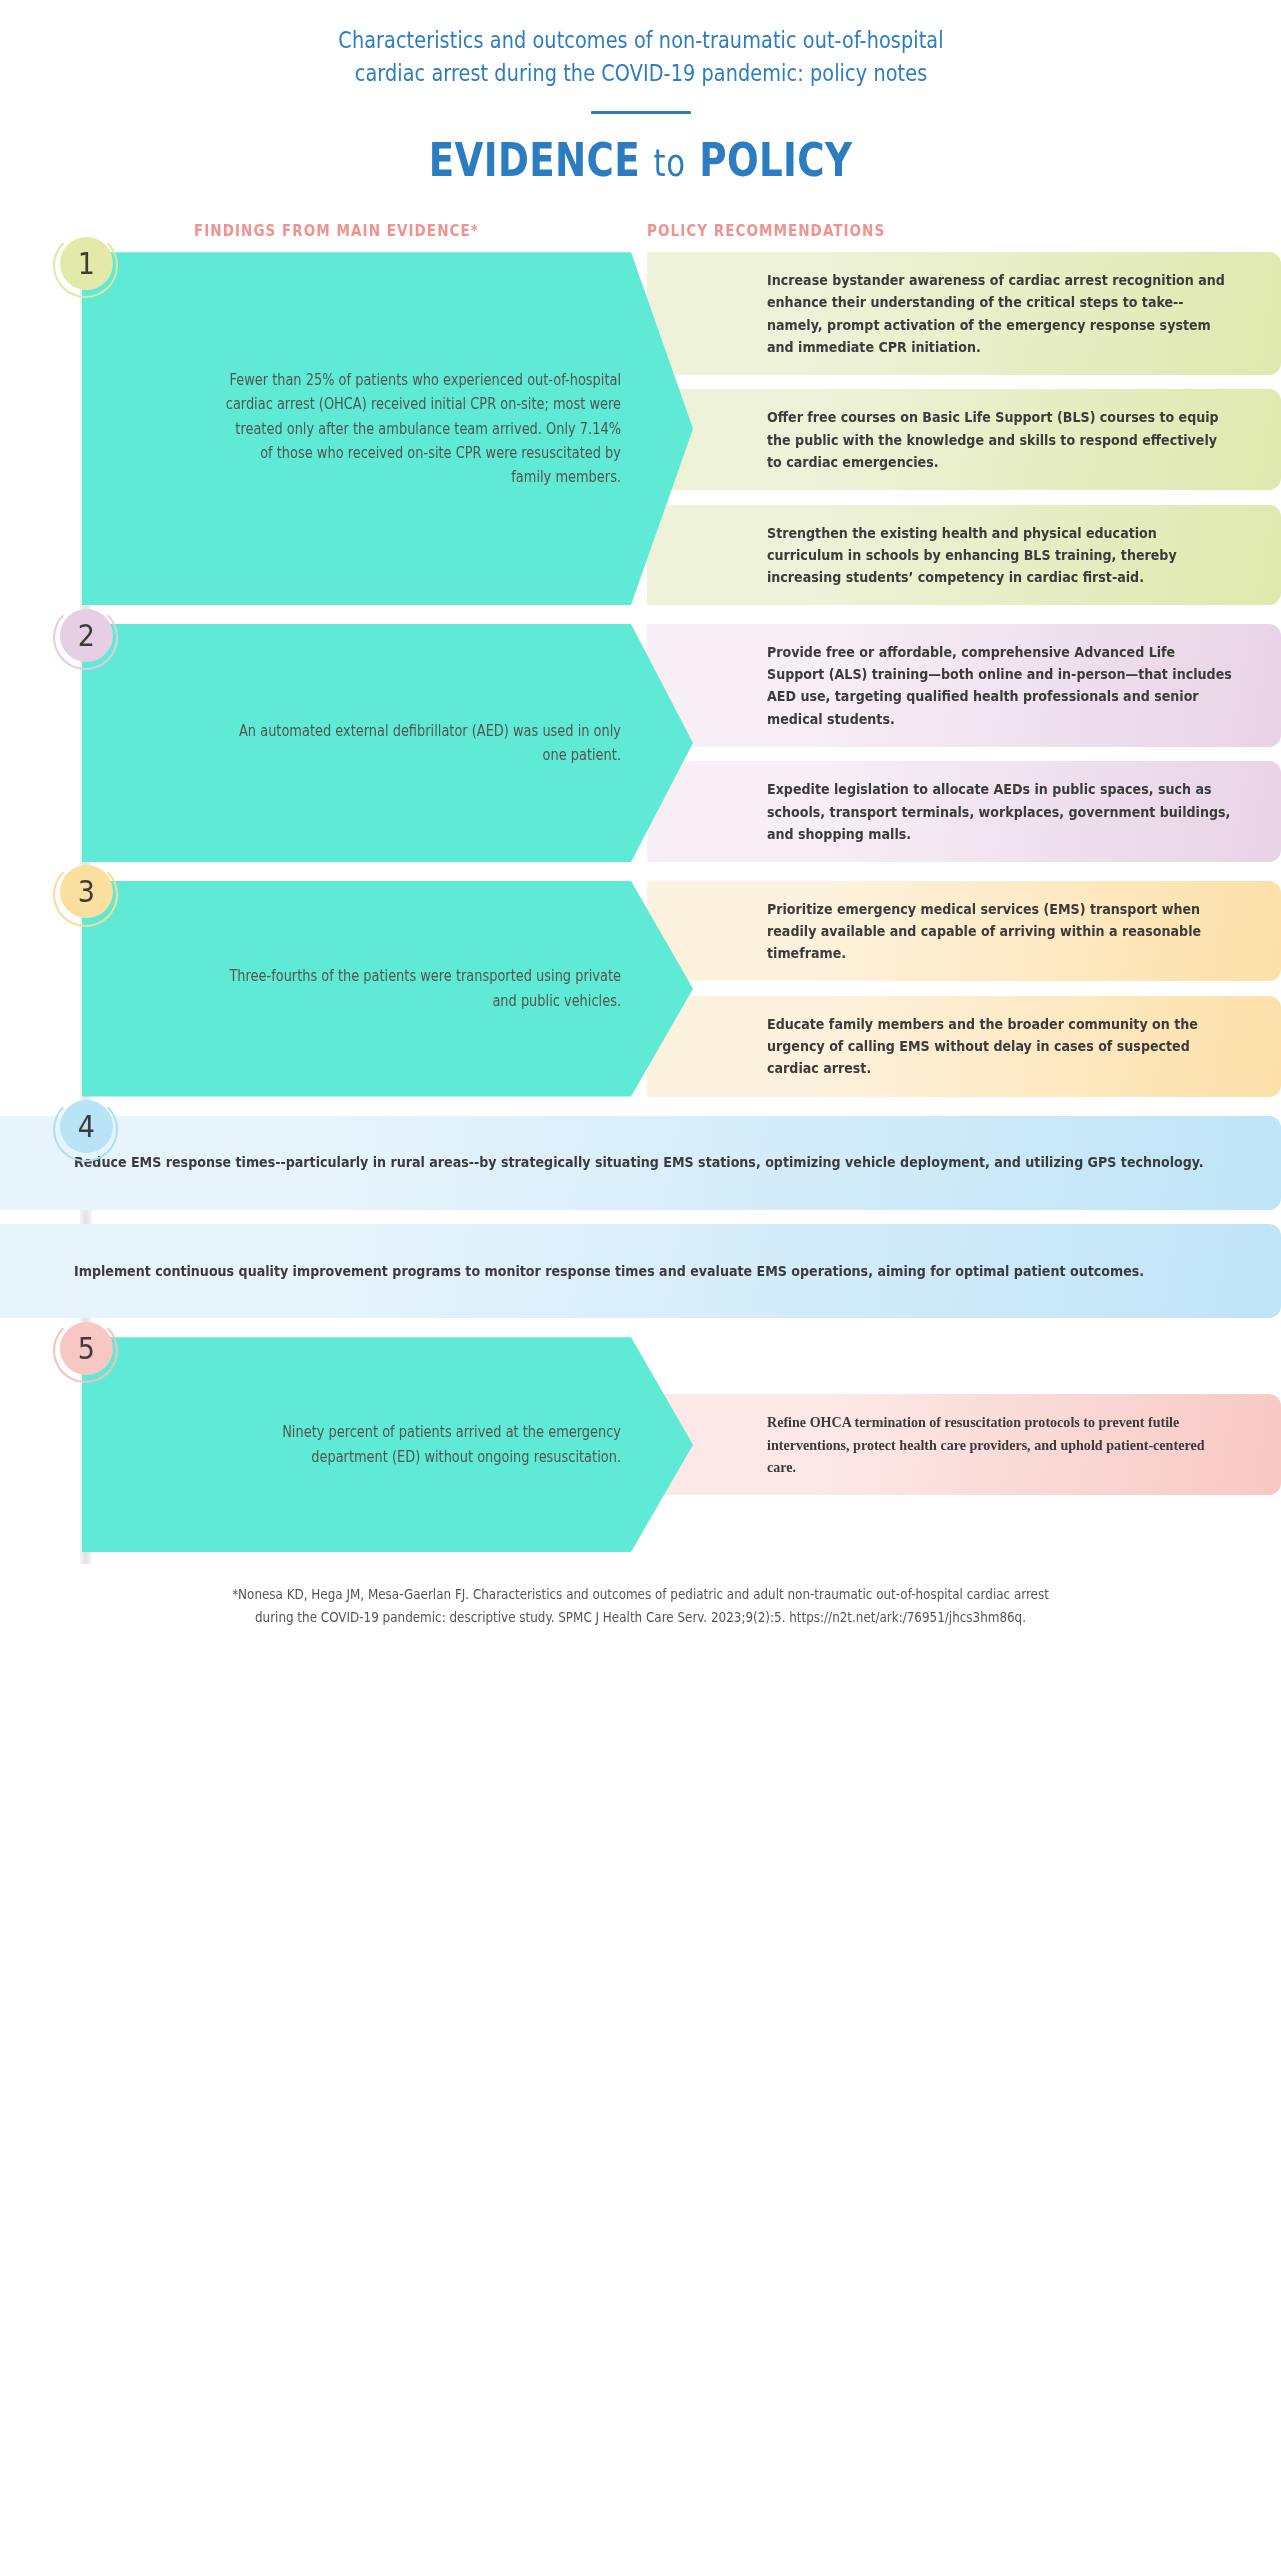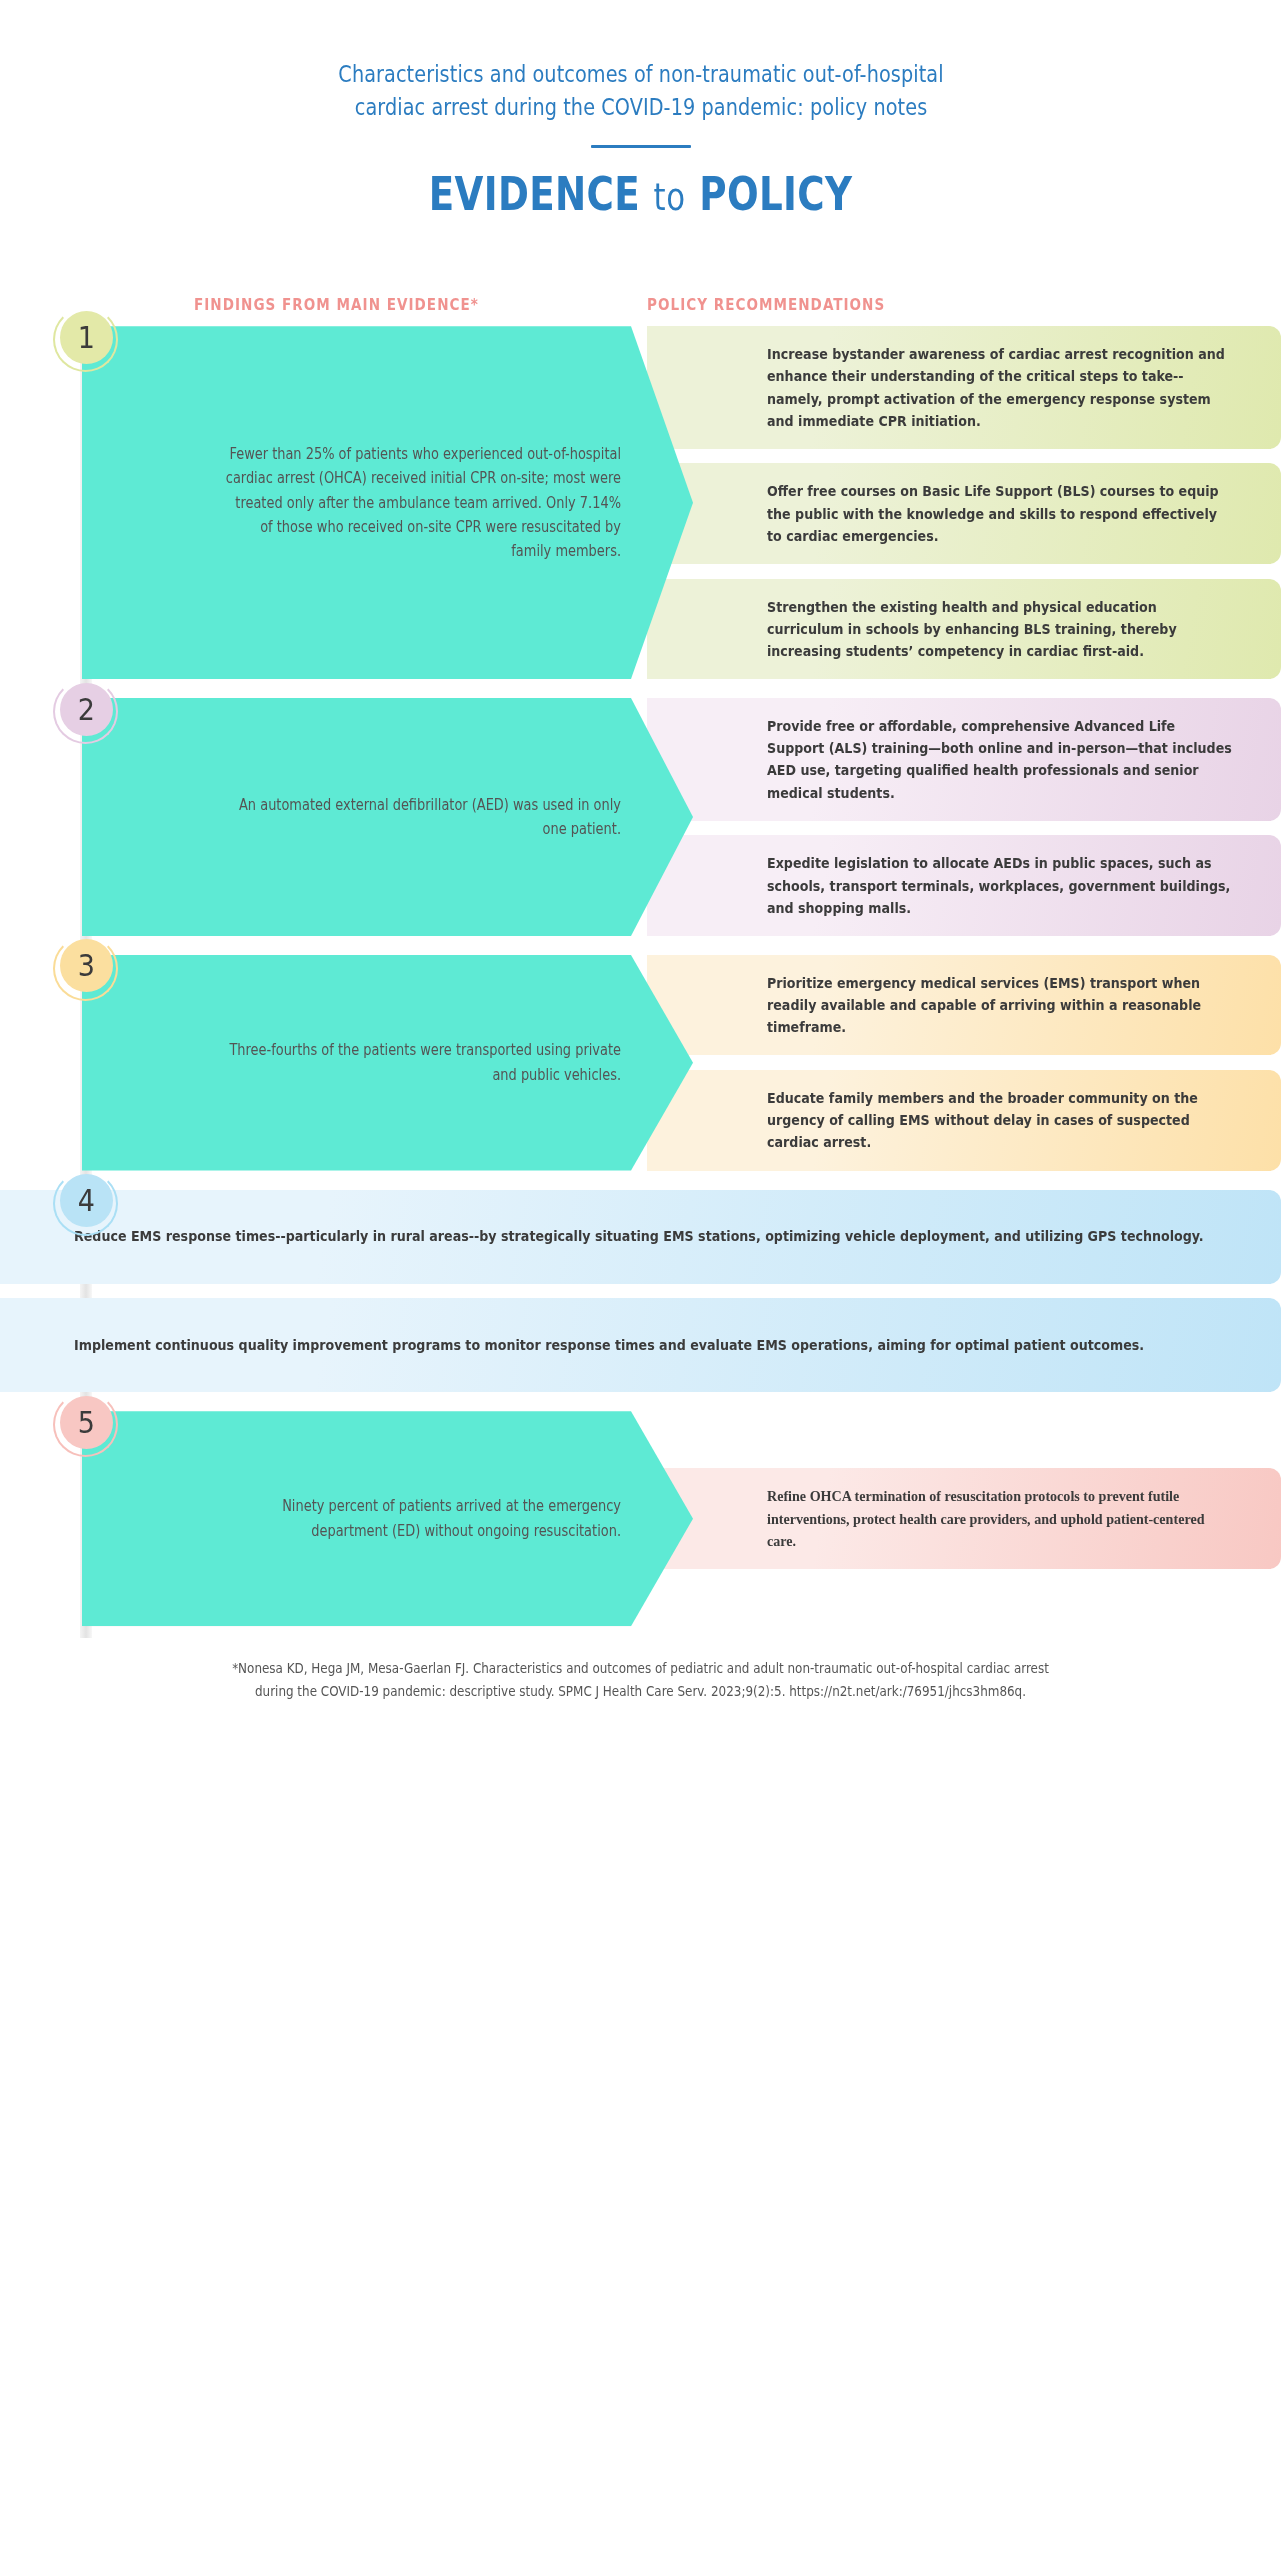--- a/index.html
+++ b/index.html
@@ -13,21 +13,21 @@
     font-family: "Liberation Sans", sans-serif;
     color: #3d3d3d;
     width: 1281px;
     min-height: 2576px;
     position: relative;
     overflow-x: hidden;
   }
 
   
   .header {
-    padding-top: 58px;
+    padding-top: 24px;
     text-align: center;
   }
 
   .study-title {
     color: #2b7cc0;
     font-family: "DejaVu Sans Condensed", "Liberation Sans Narrow", "Liberation Sans", sans-serif;
     font-size: 23px;
     font-weight: 400;
     line-height: 1.42;
     letter-spacing: 0.1px;
@@ -56,21 +56,21 @@
     font-weight: 400;
     font-size: 38px;
     text-transform: lowercase;
     letter-spacing: 0.9px;
   }
 
   
   .col-heads {
     position: relative;
     height: 31px;
-    margin-top: 74px;
+    margin-top: 34px;
   }
   .col-head {
     position: absolute;
     color: #f0928f;
     font-family: "DejaVu Sans Condensed", "Liberation Sans Narrow", "Liberation Sans", sans-serif;
     font-weight: 700;
     font-size: 16px;
     letter-spacing: 1.1px;
     transform: scaleX(0.94);
     transform-origin: left center;

